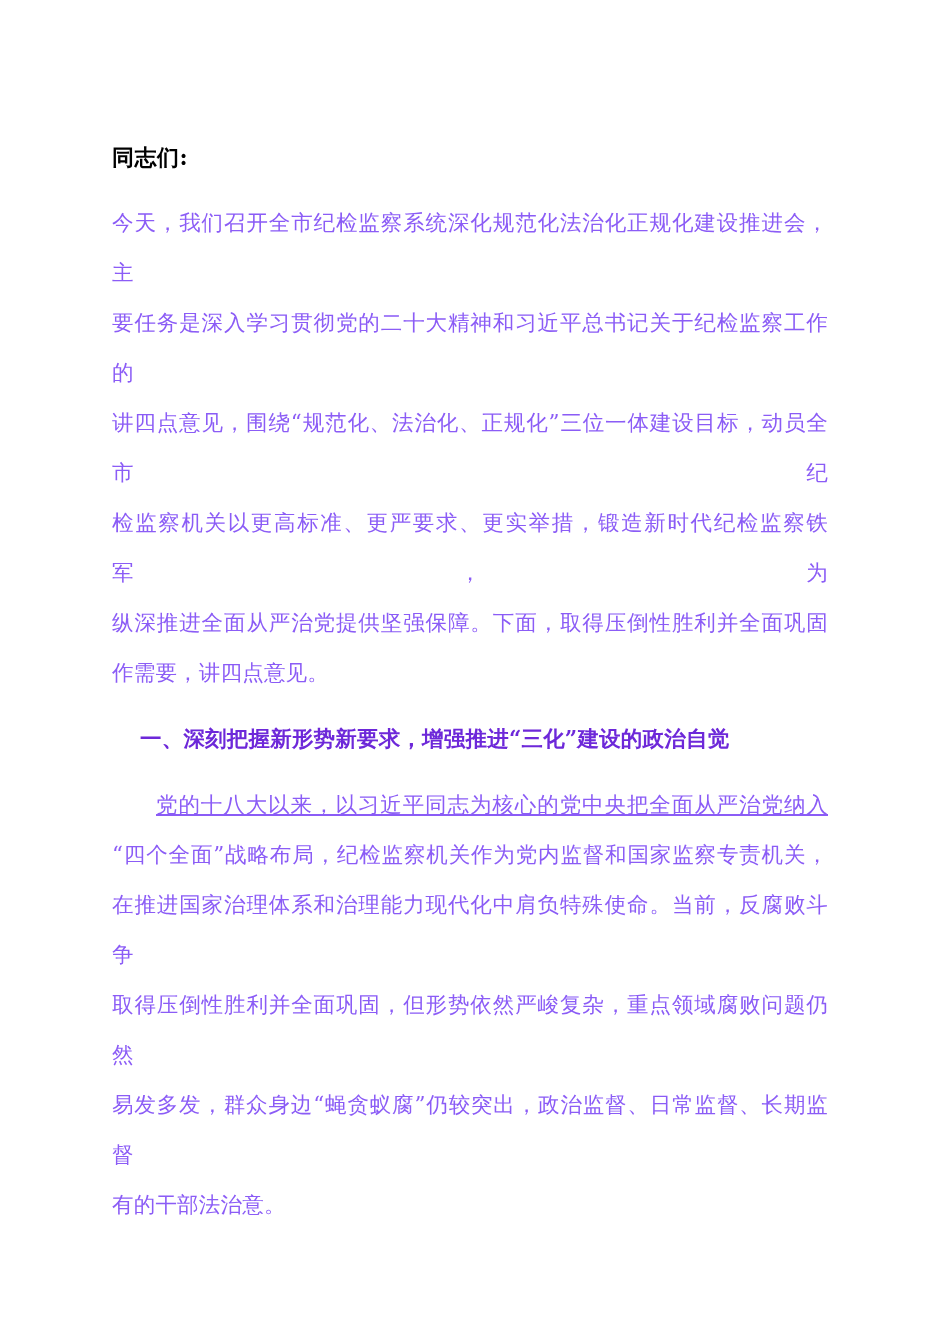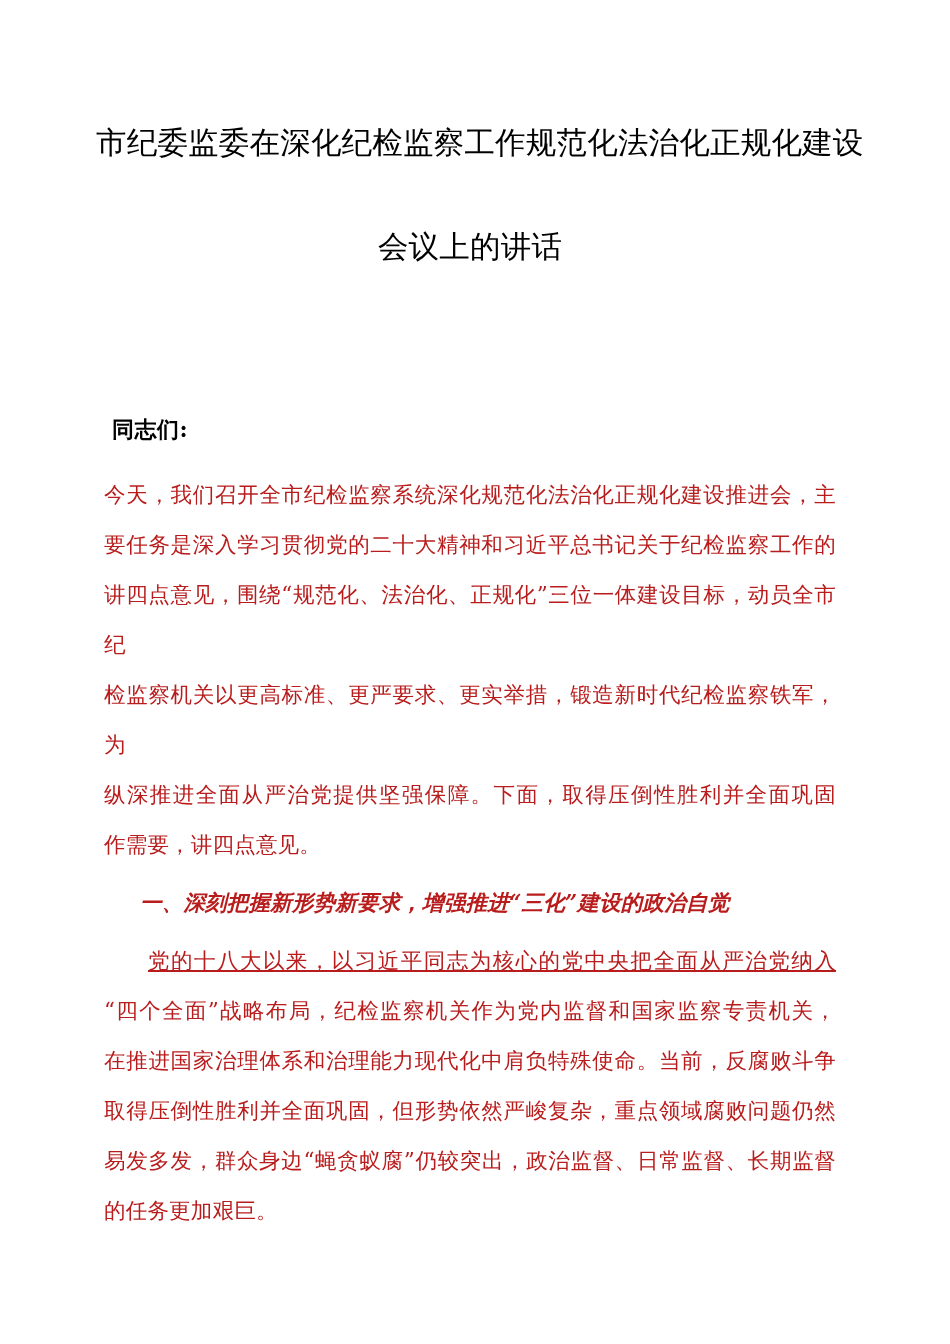--- a/index.html
+++ b/index.html
@@ -51,23 +51,23 @@
     font-size: 22px;
     color: #000000;
     line-height: 50px;
     margin: 16px;
     padding-top: 116px;
     letter-spacing: 0.5px;
   }
   .para {
     font-family: "DejaVu Serif", "Liberation Serif", serif;
     font-size: 21.5px;
-    color: #b91c1c;
+    color: #8b5cf6;
     line-height: 50px;
-    margin: 8px;
+    margin: 16px;
     text-align: justify;
     text-justify: inter-character;
     letter-spacing: 0.2px;
   }
   .para .ln {
     display: block;
     text-align: justify;
     text-justify: inter-character;
     text-align-last: justify;
     white-space: normal;
@@ -76,60 +76,55 @@
     text-align-last: left;
   }
   .indent2 {
     padding-left: 44px;
     text-decoration: underline;
   }
   .section-heading {
     font-family: "DejaVu Serif", "Liberation Serif", serif;
     font-weight: bold;
     font-size: 21.5px;
-    color: #b91c1c;
+    color: #6d28d9;
     line-height: 50px;
     margin: 0;
     padding-left: 44px;
     letter-spacing: 0.2px;
     white-space: nowrap;
-    font-style: italic;
   }
   .lead-bold {
     font-weight: bold;
   }
 </style>
 </head>
 <body>
 
 <div class="page">
   <div class="doc-body">
 
-    <h1 class="doc-title">
-      <span class="title-line-1">市纪委监委在深化纪检监察工作规范化法治化正规化建设</span>
-      <span class="title-line-2">会议上的讲话</span>
-    </h1>
 
     <p class="salutation">同志们:</p>
 
     <p class="para">
       <span class="ln">今天，我们召开全市纪检监察系统深化规范化法治化正规化建设推进会，主</span>
       <span class="ln">要任务是深入学习贯彻党的二十大精神和习近平总书记关于纪检监察工作的</span>
       <span class="ln">讲四点意见，围绕“规范化、法治化、正规化”三位一体建设目标，动员全市纪</span>
       <span class="ln">检监察机关以更高标准、更严要求、更实举措，锻造新时代纪检监察铁军，为</span>
       <span class="ln">纵深推进全面从严治党提供坚强保障。下面，取得压倒性胜利并全面巩固</span>
       <span class="ln last">作需要，讲四点意见。</span>
     </p>
 
     <p class="section-heading">一、深刻把握新形势新要求，增强推进“三化”建设的政治自觉</p>
 
     <p class="para">
       <span class="ln indent2">党的十八大以来，以习近平同志为核心的党中央把全面从严治党纳入</span>
       <span class="ln">“四个全面”战略布局，纪检监察机关作为党内监督和国家监察专责机关，</span>
       <span class="ln">在推进国家治理体系和治理能力现代化中肩负特殊使命。当前，反腐败斗争</span>
       <span class="ln">取得压倒性胜利并全面巩固，但形势依然严峻复杂，重点领域腐败问题仍然</span>
       <span class="ln">易发多发，群众身边“蝇贪蚁腐”仍较突出，政治监督、日常监督、长期监督</span>
-      <span class="ln last">的任务更加艰巨。</span>
+      <span class="ln last">有的干部法治意。</span>
     </p>
 
 
   </div>
 </div>
 
 </body></html>

